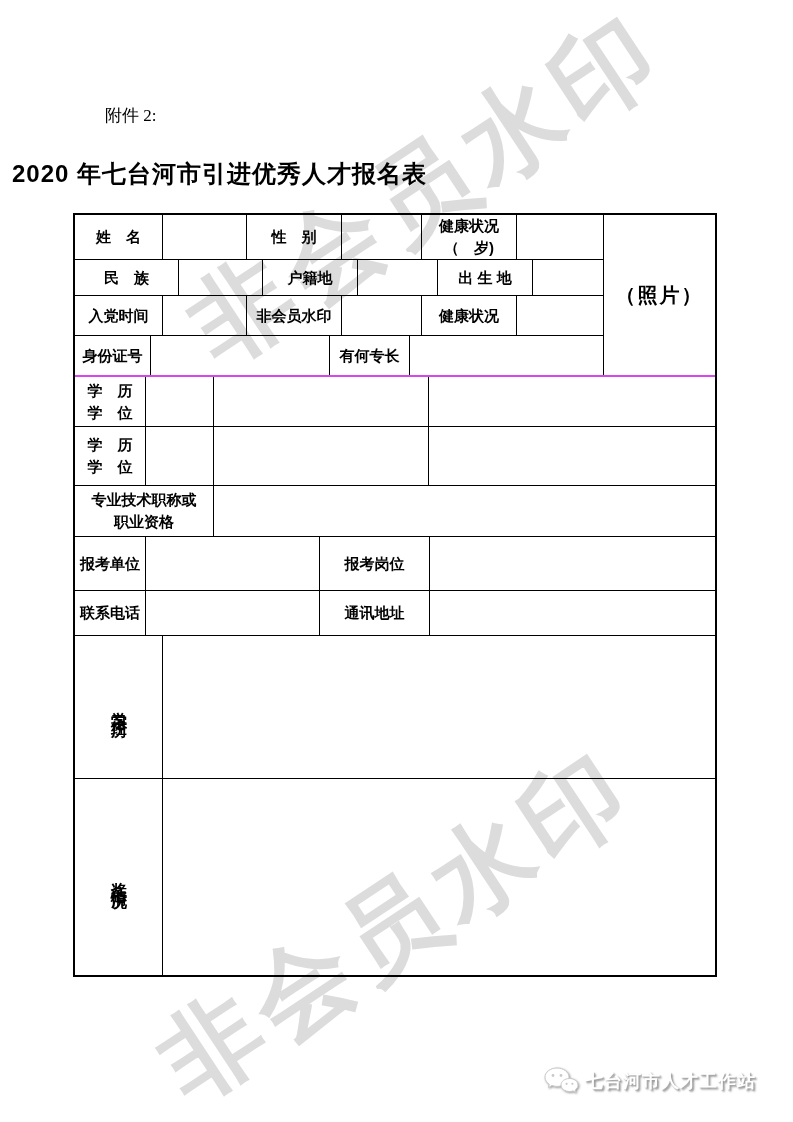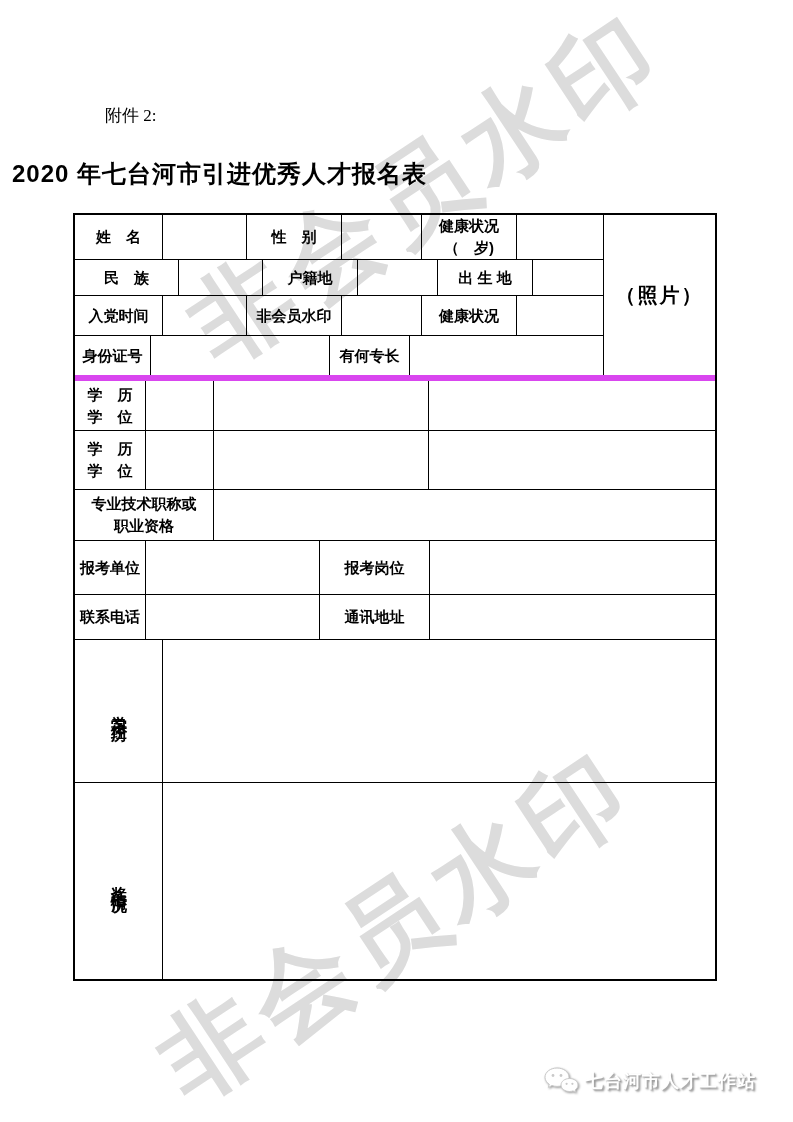--- a/index.html
+++ b/index.html
@@ -56,21 +56,21 @@
   .trow:last-child { border-bottom:none; }
   .cell {
     border-right:1px solid #000;
     display:flex; align-items:center; justify-content:center;
     text-align:center;
     flex-direction:column;
     overflow:hidden;
   }
   .cell:last-child { border-right:none; }
   .lab { font-weight:bold; font-size:15px; line-height:1.45; }
-  .band { display:flex; border-bottom:6px solid #d946ef; }
+  .band { display:flex; border-bottom:2px solid #d946ef; }
   .band-left { flex:0 0 528px; display:flex; flex-direction:column; }
   .band-left .trow:last-child { border-bottom:none; }
   .photo-cell {
     flex:1 1 auto;
     border-left:1px solid #000;
     display:flex; align-items:center; justify-content:center;
     font-weight:bold; font-size:20px;
     letter-spacing:2px;
   }
   .v-label {

